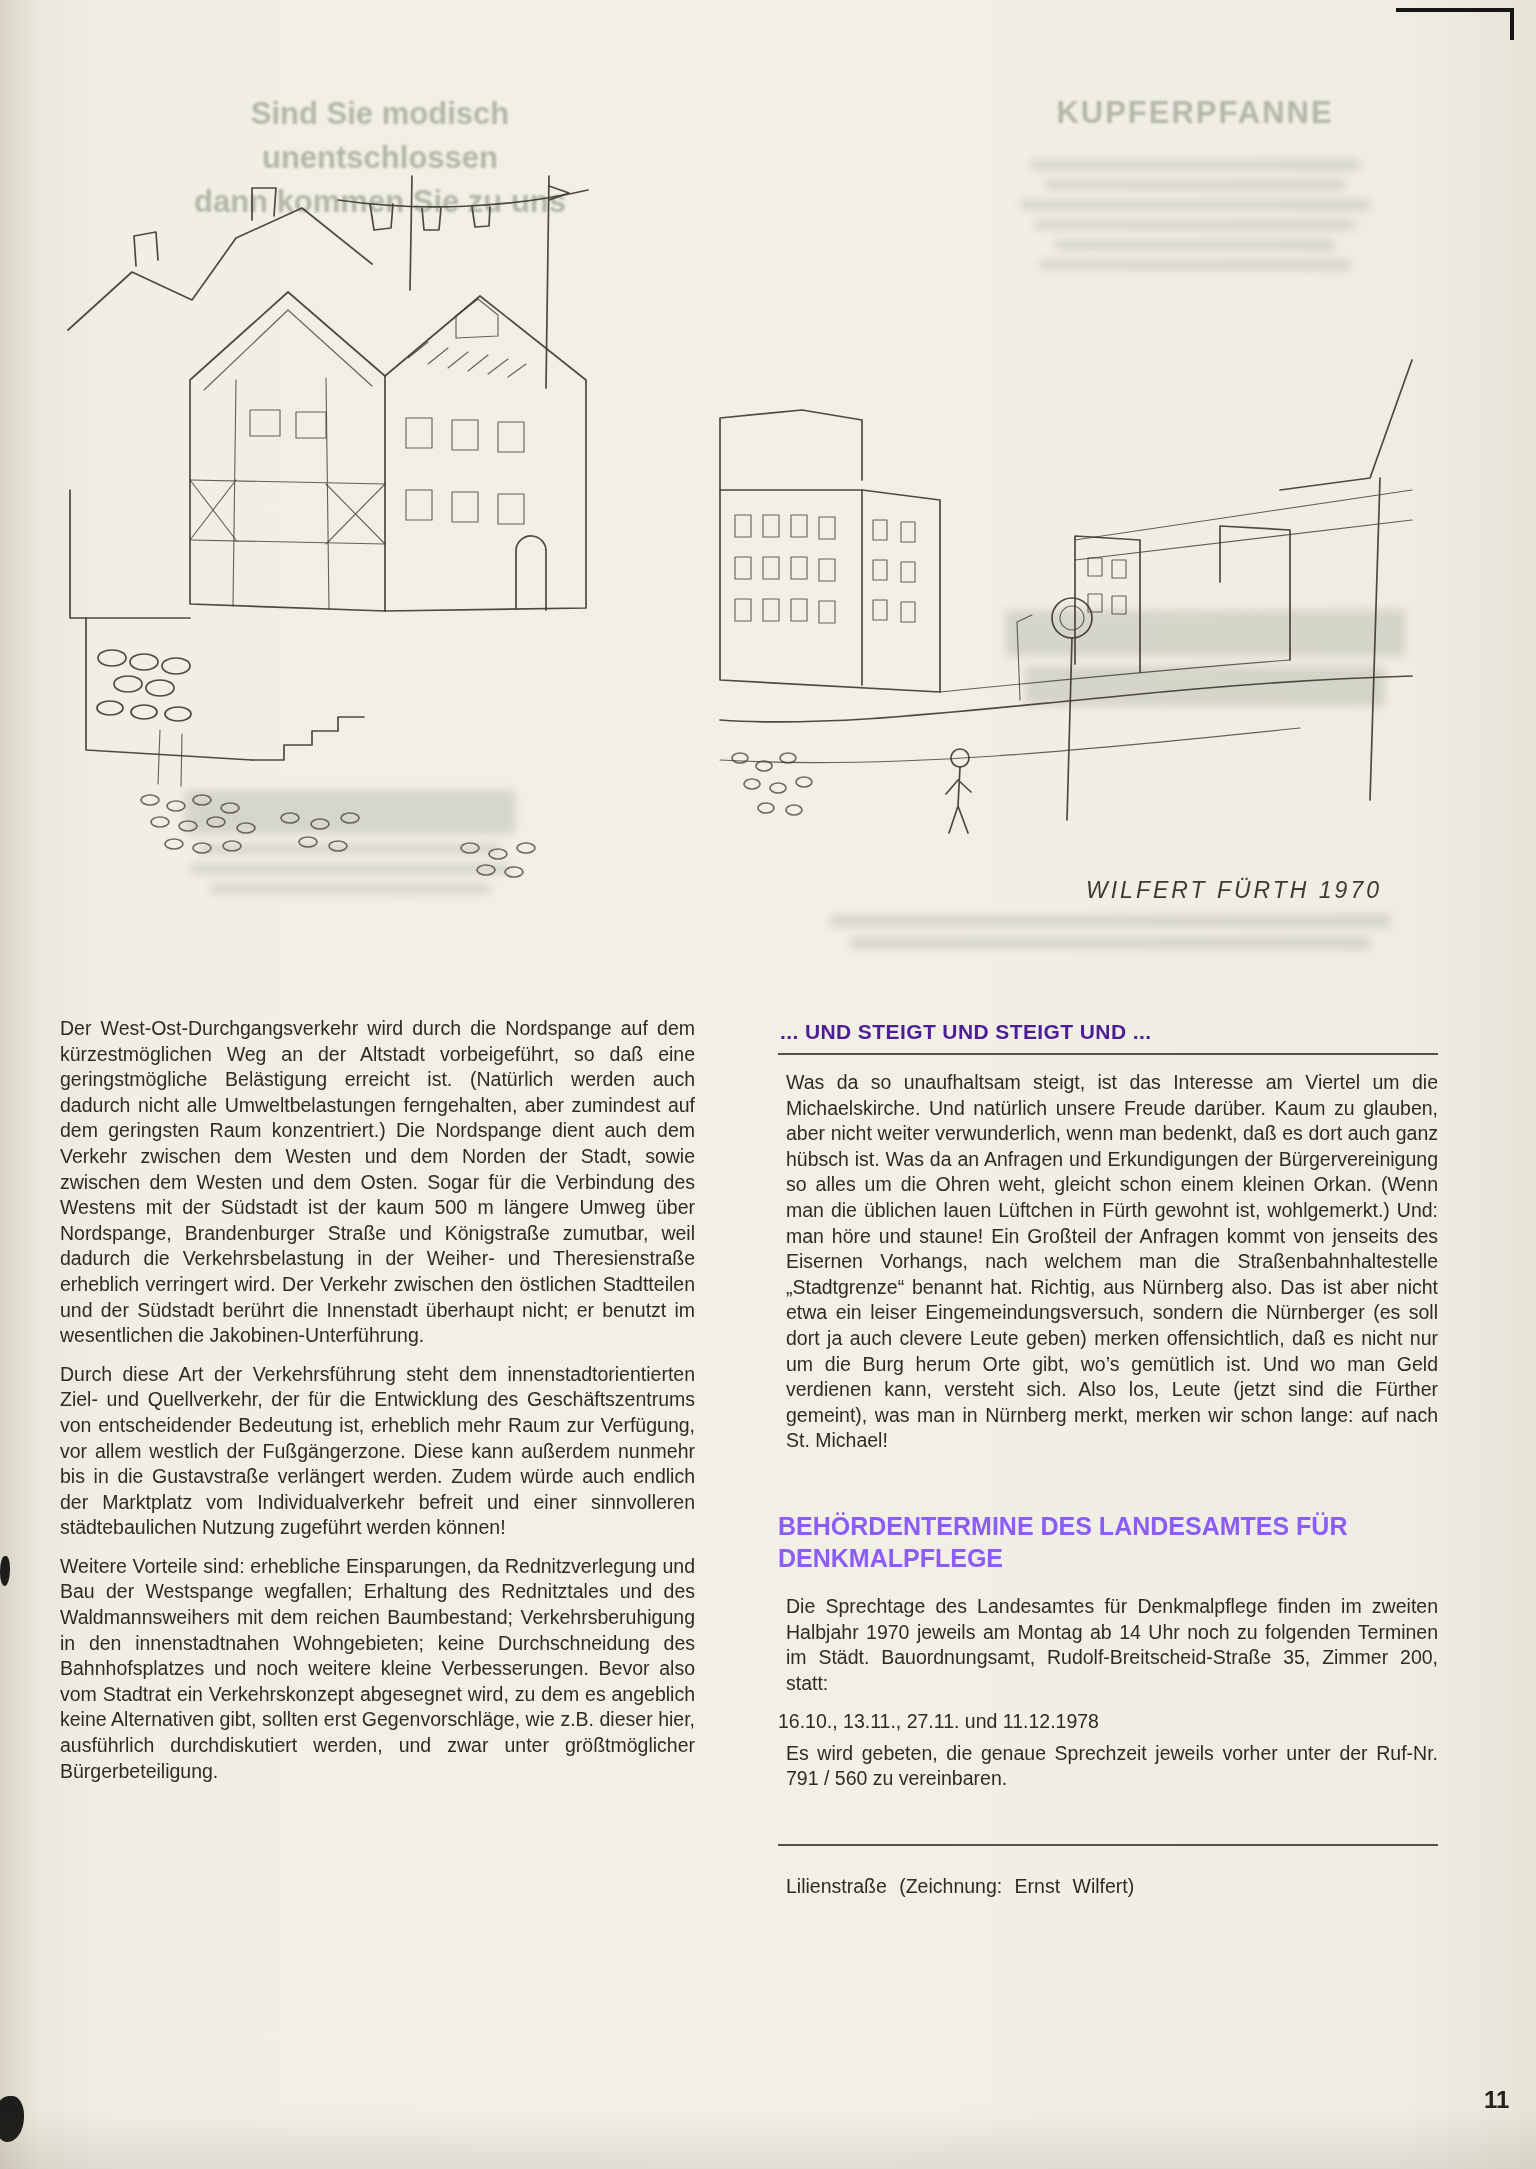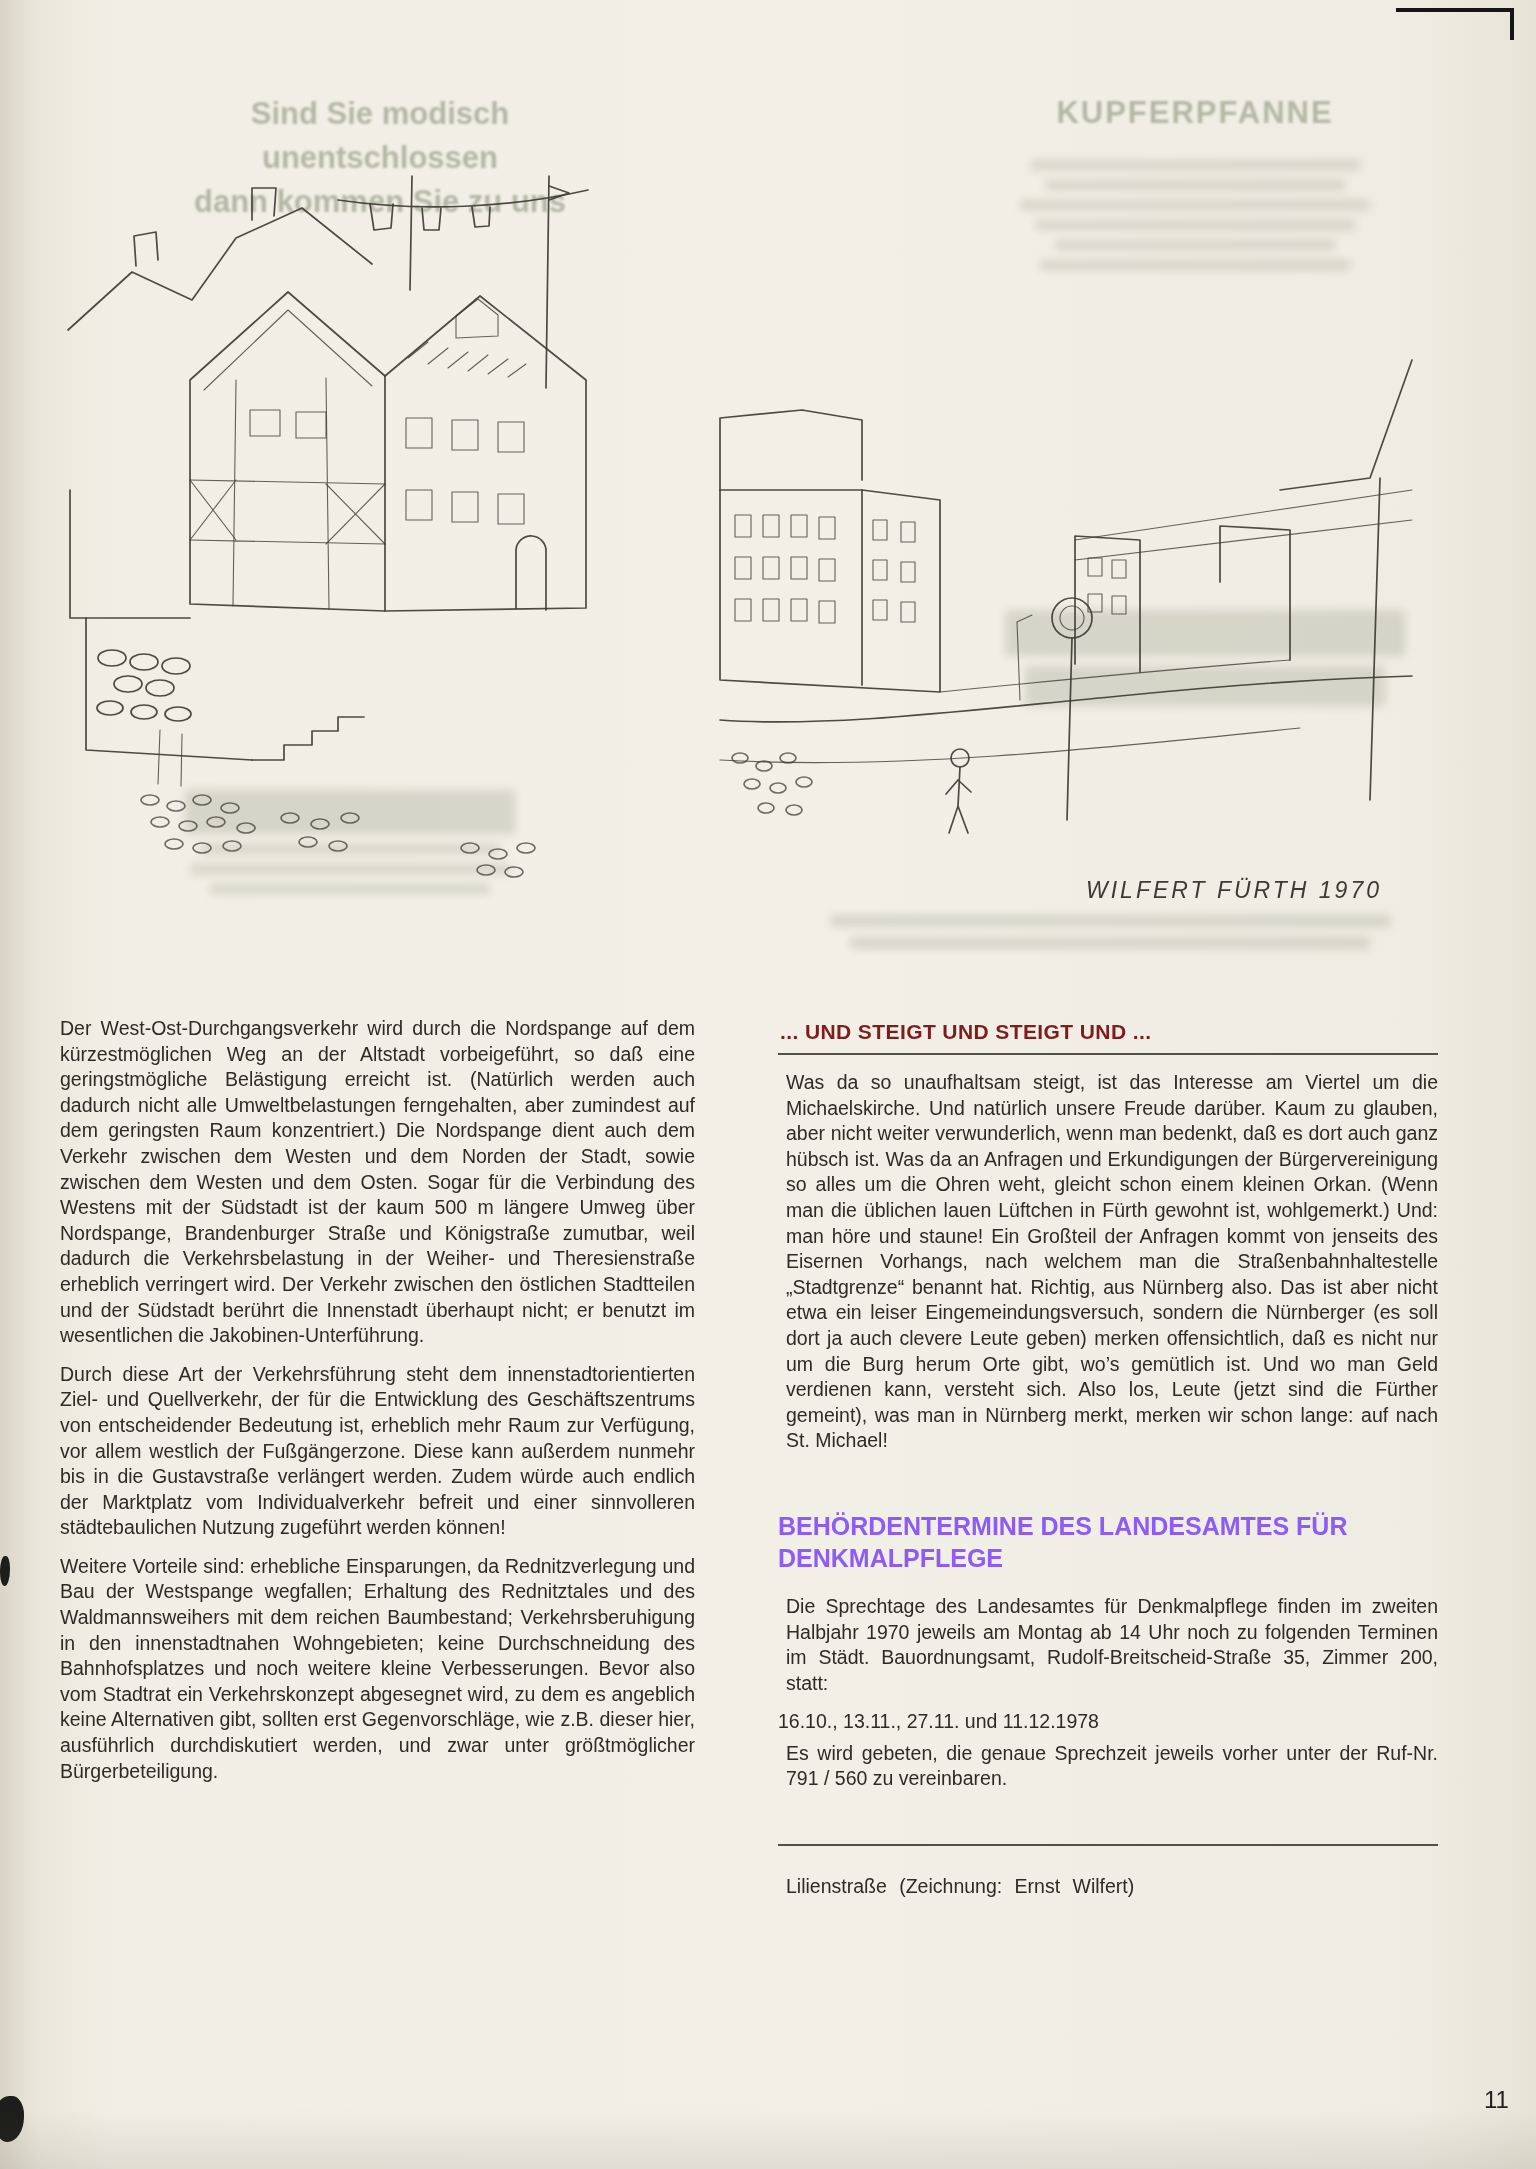--- a/index.html
+++ b/index.html
@@ -24,27 +24,27 @@
   .sk path,.sk ellipse,.sk circle{stroke:#3f3c35;stroke-width:1.7;fill:none;
     stroke-linecap:round;stroke-linejoin:round;opacity:.92;}
   .sk .thin{stroke-width:1.1;opacity:.8;}
   .sig{font-family:"Liberation Sans",sans-serif;font-style:italic;font-size:23px;
     letter-spacing:3px;fill:#3c3a33;stroke:none;}
   
   .col{position:absolute;}
   .col p{font-size:19.5px;line-height:25.6px;text-align:justify;margin:0 0 13px 8px;color:#2d2b26;}
   .col-left{left:52px;top:1016px;width:643px;}
   .col-right{left:778px;top:1020px;width:660px;}
-  .h-steigt{font-size:21px;font-weight:bold;letter-spacing:.4px;margin:0 0 9px 2px;color:#7f1d1d;}
+  .h-steigt{font-size:21px;font-weight:bold;letter-spacing:.4px;margin:0 0 9px 2px;color:#4c1d95;}
   .rule{border:none;border-top:2px solid#53504a;margin:0 0 15px 0;}
   .rule-bottom{border:none;border-top:2px solid #53504a;margin:52px 0 0 0;}
   .h-behoerden{font-size:25px;line-height:32px;font-weight:bold;margin:56px 0 20px 0;color:#8b5cf6;}
   .dates{font-weight:normal;margin:3px 0 6px 0 !important;}
   .caption{margin-top:28px !important;word-spacing:7px;text-align:left;}
-  .pagenum{position:absolute;left:1484px;top:2086px;font-size:24px;font-weight:normal;color:#23211d;}
+  .pagenum{position:absolute;left:1484px;top:2086px;font-size:24px;font-weight:bold;color:#23211d;}
 </style>
 </head>
 <body>
 
 <div class="ghost" style="left:165px;top:92px;width:430px;text-align:center;font-size:31px;line-height:44px;">
   <div>Sind Sie modisch</div>
   <div>unentschlossen</div>
   <div>dann kommen Sie zu uns</div>
 </div>
 <div class="ghost" style="left:985px;top:95px;width:420px;text-align:center;font-size:31px;letter-spacing:2px;">KUPFERPFANNE</div>

